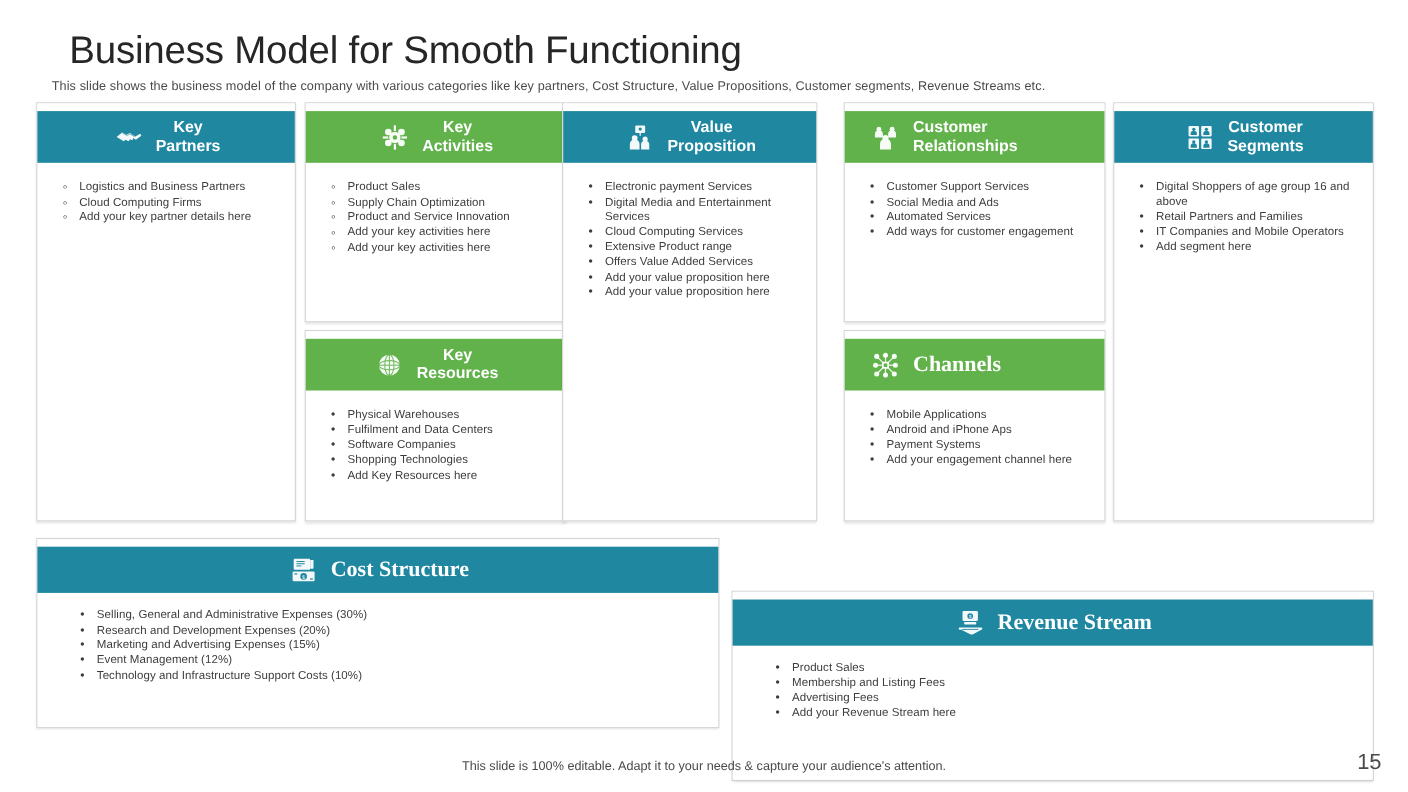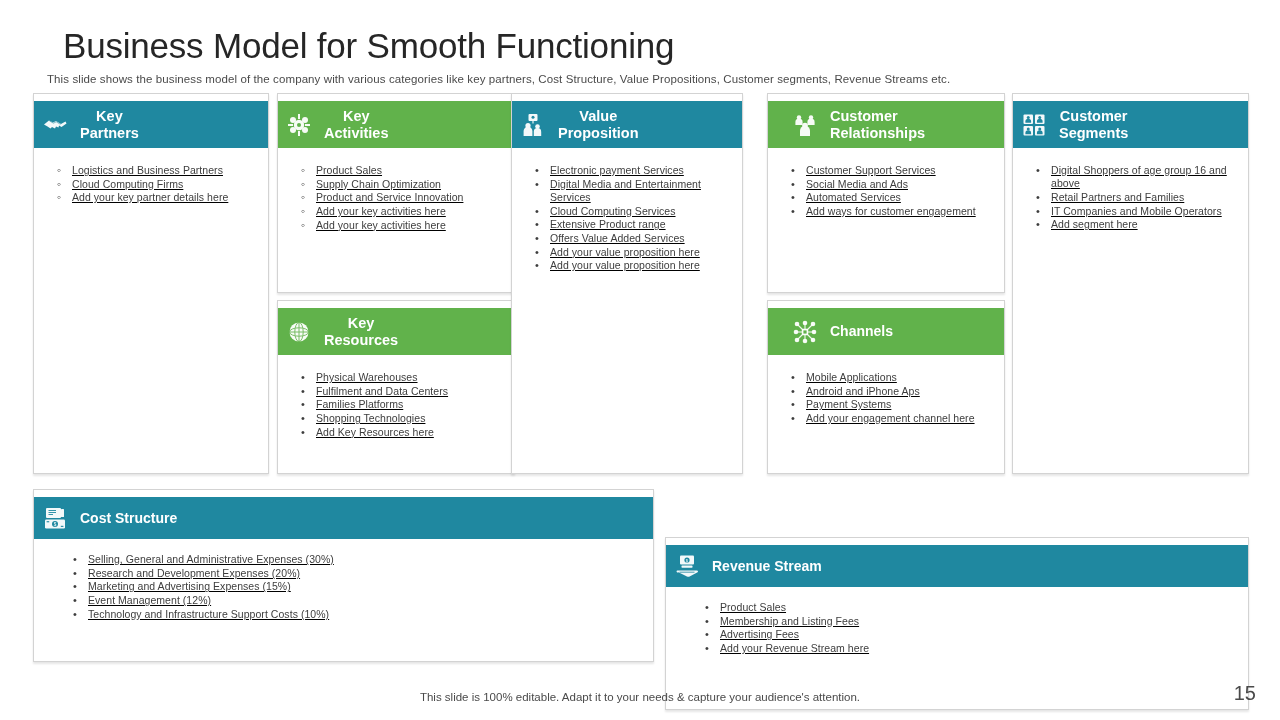--- a/index.html
+++ b/index.html
@@ -60,47 +60,46 @@
 
   .card-head {
     display: flex;
     align-items: center;
     box-sizing: border-box;
     padding: 0 6px;
   }
   .card-head.teal  { background: #1f88a0; }
   .card-head.green { background: #61b24b; }
 
-  .head-centered { justify-content: flex-start; }
+  .head-centered { justify-content: center; }
   .head-left     { justify-content: flex-start; padding-left: 22px; }
 
   .head-icon {
     flex: 0 0 auto;
     width: 30px;
     height: 30px;
     display: flex;
     align-items: center;
     justify-content: center;
     margin-right: 10px;
   }
   .head-icon svg { display: block; }
 
   .head-title {
     color: #ffffff;
     font-weight: bold;
     font-size: 14.5px;
     line-height: 17px;
   }
   .head-title.two-line { text-align: center; }
-  .head-title.one-line { font-size: 14px; }
+  .head-title.one-line { font-size: 20px; font-family: Liberation Serif, serif; }
 
   
   .card-body {
     padding: 16px 10px 8px 14px;
-    text-decoration: underline;
   }
   .card-body.wide { padding: 14px 10px 8px 30px; }
 
   ul.items {
     list-style: none;
     margin: 0;
     padding: 0;
   }
   ul.items li {
     position: relative;
@@ -228,21 +227,21 @@
       </span>
       <span class="head-title two-line">
         <span>Key</span><br>
         <span>Resources</span>
       </span>
     </div>
     <div class="card-body">
       <ul class="items dot">
         <li>Physical Warehouses</li>
         <li>Fulfilment and Data Centers</li>
-        <li>Families Platforms</li>
+        <li>Software Companies</li>
         <li>Shopping Technologies</li>
         <li>Add Key Resources here</li>
       </ul>
     </div>
   </div>
 
   <div class="card" style="left:478px; top:0px; width:232px; height:381px;">
     <div class="card-topstrip"></div>
     <div class="card-head teal head-centered" style="height:47px;">
       <span class="head-icon">

